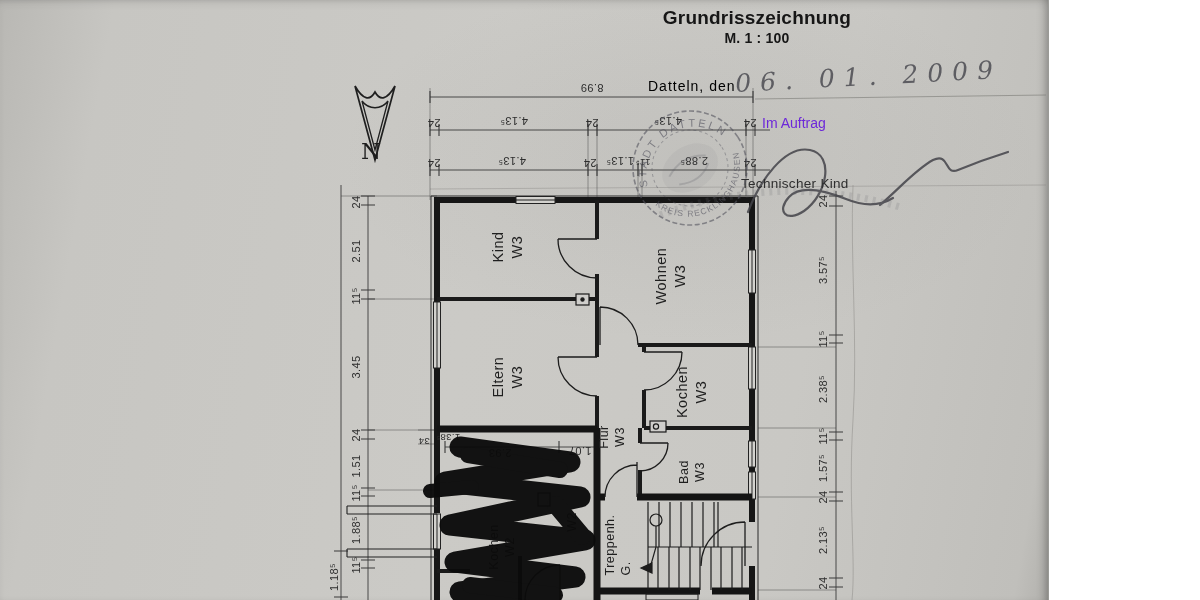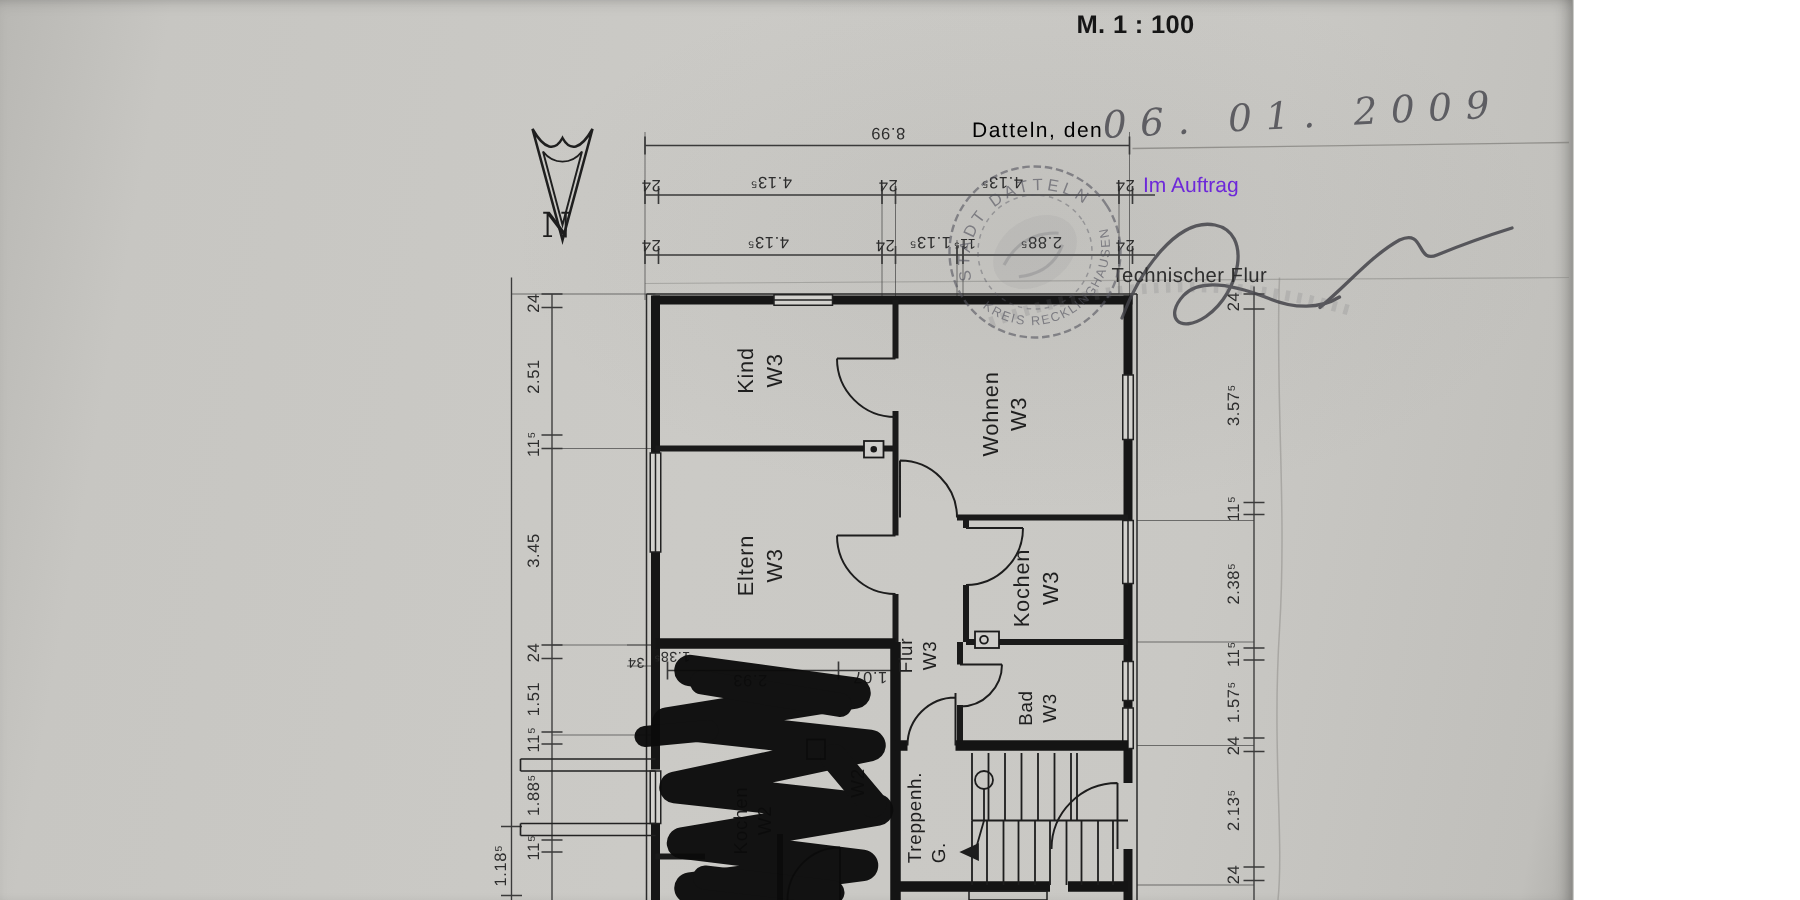--- a/index.html
+++ b/index.html
@@ -17,21 +17,21 @@
        letter-spacing:.4px;transform:translate(-50%,-50%) rotate(180deg);z-index:2;}
   .dimv{transform:translate(-50%,-50%) rotate(-90deg);}
   .dim.sm,.dimv.sm{font-size:9.5px;}
   .room{position:absolute;font-size:14.5px;color:#1f1f1f;letter-spacing:.5px;line-height:1.3;
         text-align:center;transform:translate(-50%,-50%) rotate(-90deg);white-space:nowrap;z-index:2;}
   .room span{display:block;}
   .room.small{font-size:12.5px;}
   .room.startline span:last-child{text-align:left;}
   #title{position:absolute;left:657px;top:6px;width:200px;text-align:center;z-index:2;
          color:#161616;font-weight:bold;font-size:19px;line-height:1.25;letter-spacing:.2px;}
-  #title .l2{font-size:17px;}
+  #title .l2{font-size:14px;}
   #dateLabel{position:absolute;left:648px;top:78px;font-size:14px;color:#000000;
              letter-spacing:1px;z-index:2;}
   #dateValue{position:absolute;left:735px;top:62px;font-family:"DejaVu Serif",serif;
              font-style:italic;font-size:25px;color:#4c4c52;letter-spacing:9px;
              transform:rotate(-3deg);z-index:2;opacity:.85;}
   #imAuftrag{position:absolute;left:762px;top:115px;font-size:14px;color:#6d28d9;z-index:2;}
   #techRole{position:absolute;left:741px;top:176px;font-size:13.5px;color:#2e2e2e;
             letter-spacing:.3px;z-index:2;}
   #northN{position:absolute;left:361px;top:138px;font-family:"DejaVu Serif",serif;
           font-size:23px;color:#1d1d1d;z-index:2;}
@@ -153,27 +153,28 @@
       <path d="M347 549 H437 M347 557 H437 M347 549 V557"></path>
     </g>
 
     <g stroke="#44444a" stroke-width="2.2" fill="none" stroke-linecap="round" opacity=".85">
       <path d="M748 212 C760 180 785 145 810 150 C835 155 827 195 804 211 C786 223 776 211 789 197 C801 184 826 191 846 199 C863 206 880 206 893 198"></path>
       <path d="M880 205 C900 188 915 170 933 160 C950 152 944 176 958 170 C975 163 992 157 1008 152"></path>
     </g>
   </svg>
 
   <div id="title">
+    <div>Grundrisszeichnung</div>
     <div class="l2">M. 1 : 100</div>
   </div>
 
   <div id="dateLabel">Datteln, den</div>
   <div id="dateValue">06. 01. 2009</div>
   <div id="imAuftrag">Im Auftrag</div>
-  <div id="techRole">Technischer Flur</div>
+  <div id="techRole">Technischer Kind</div>
   <div id="northN">N</div>
 
   <span class="dim" style="left:592px;top:88px">8.99</span>
   <span class="dim" style="left:434px;top:123px">24</span>
   <span class="dim" style="left:514px;top:121px">4.13⁵</span>
   <span class="dim" style="left:592px;top:123px">24</span>
   <span class="dim" style="left:668px;top:121px">4.13⁵</span>
   <span class="dim" style="left:750px;top:123px">24</span>
   <span class="dim" style="left:434px;top:163px">24</span>
   <span class="dim" style="left:512px;top:161px">4.13⁵</span>

